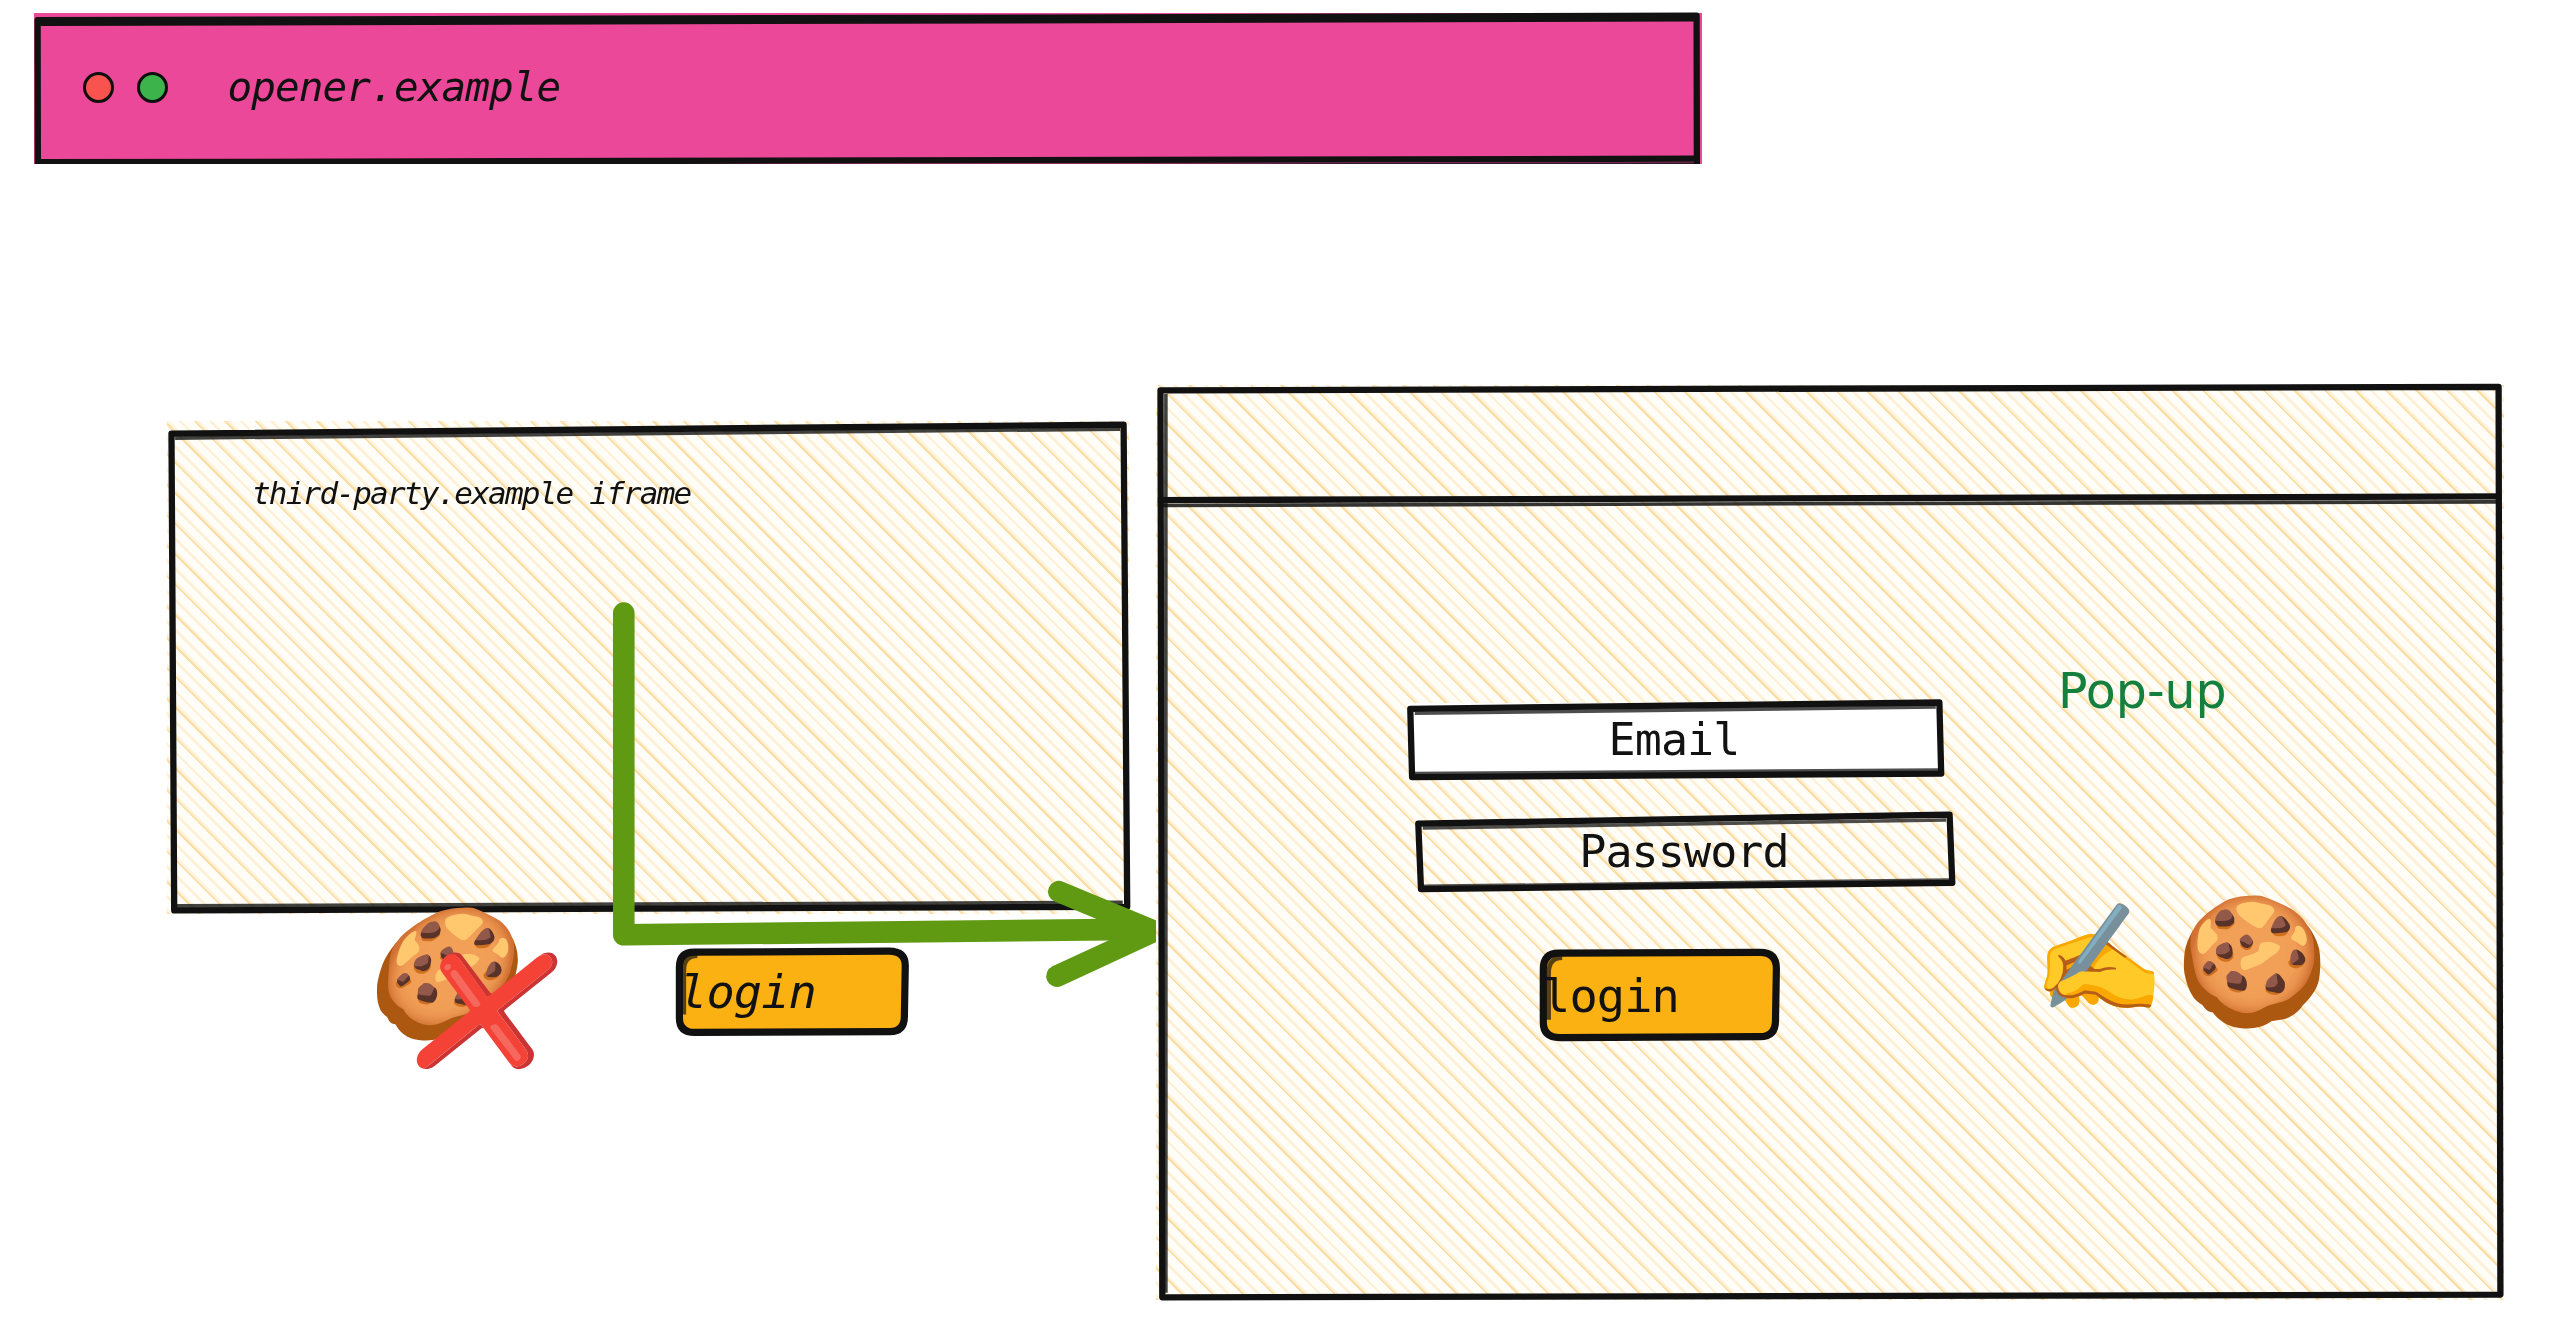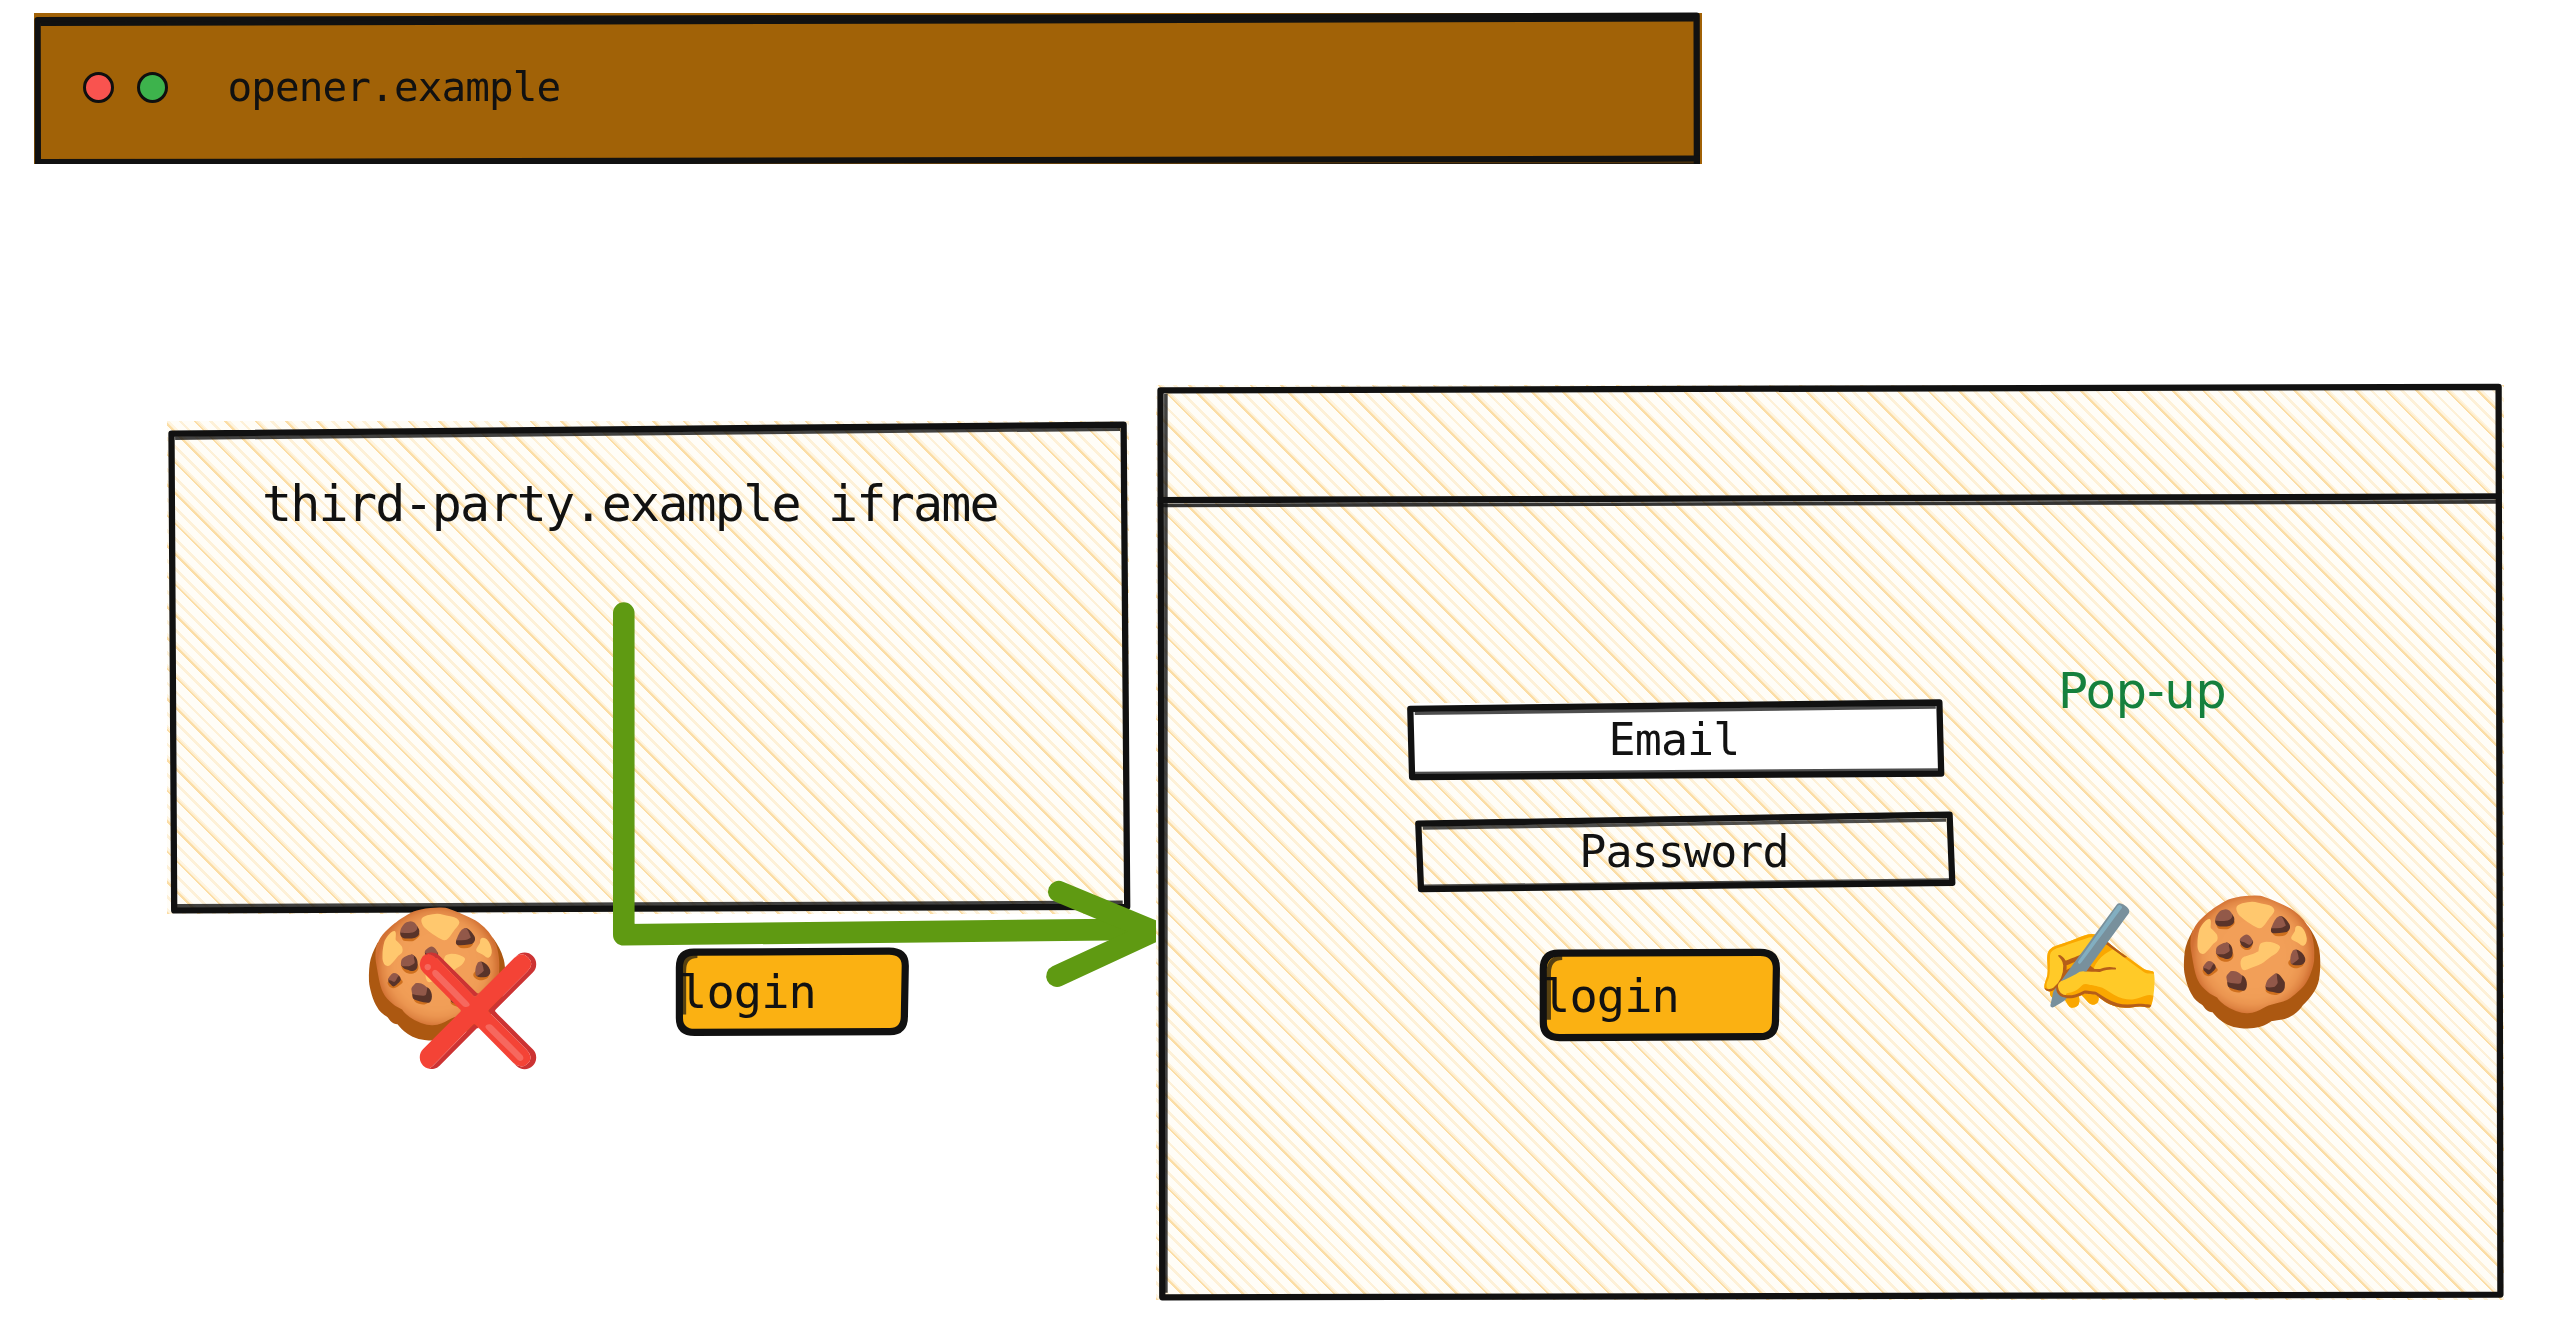--- a/index.html
+++ b/index.html
@@ -74,21 +74,22 @@
     font-size: 41px;
     letter-spacing: -0.9px;
     color: #111111;
     white-space: nowrap;
   }
 
   
   #opener-window {
     left: 34px; top: 12.6px;
     width: 1668px; height: 1007px;
-    background: #a16207;
+    background: #ec4899;
+    font-style: italic;
   }
   #opener-window .titlebar {
     height: 149px;
     padding-left: 49px;
   }
   #opener-window .win-title { margin-left: 59px; }
   #opener-body {
     position: absolute;
     left: 0; right: 0; top: 151px; bottom: 0;
     background: #ffffff;
@@ -99,23 +100,23 @@
     position: absolute;
     left: 133px; top: 257px;
     width: 962px; height: 493px;
   }
   #iframe-panel .panel-bg {
     position: absolute;
     inset: 0;
   }
   #iframe-label {
     position: absolute;
-    left: 95px; top: 54px;
-    font-family: "DejaVu Sans Mono", monospace;
-    font-size: 50px;
+    left: 85px; top: 54px;
+    font-family: "DejaVu Sans Mono", monospace;
+    font-size: 31px;
     letter-spacing: -1.8px;
     color: #111111;
     white-space: nowrap;
     text-align: center;
   }
 
   
   #cookie-blocked {
     position: absolute;
     left: 193px; top: 490px;

